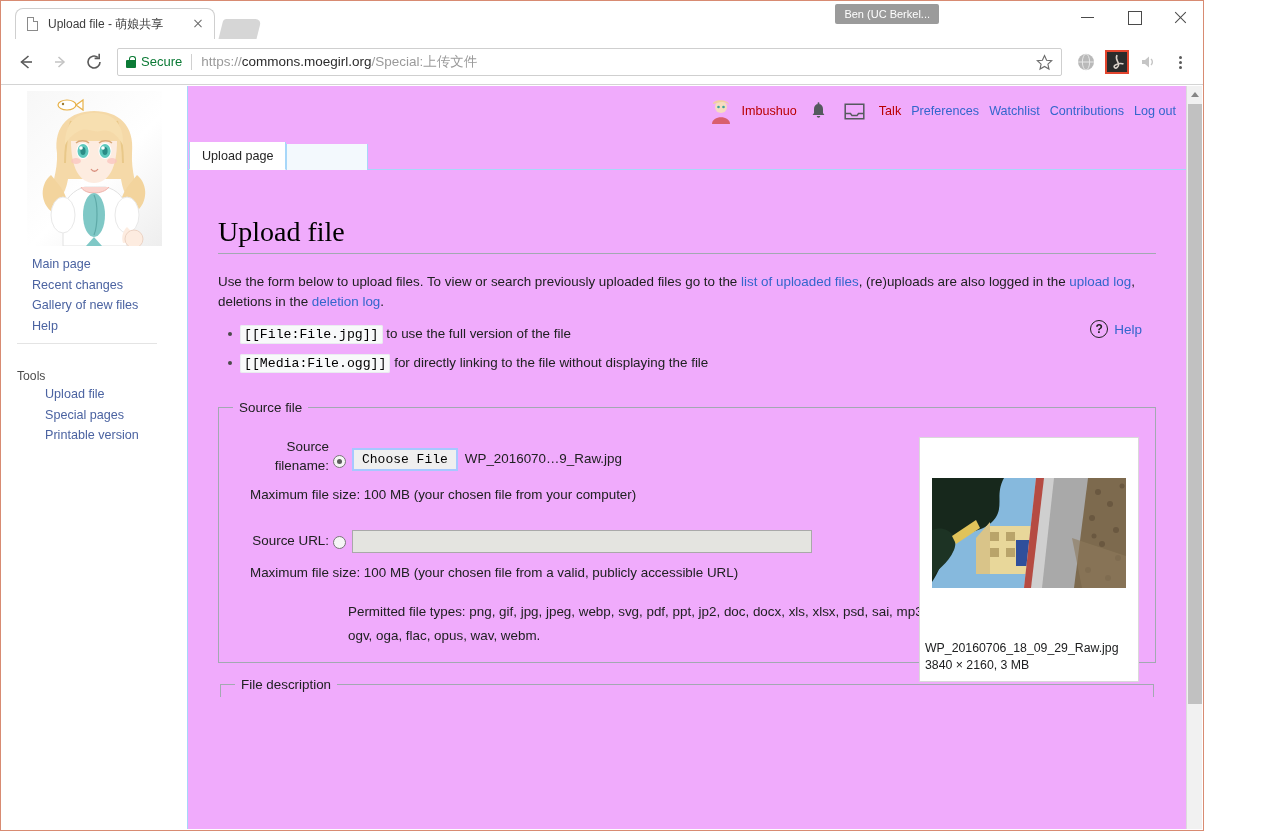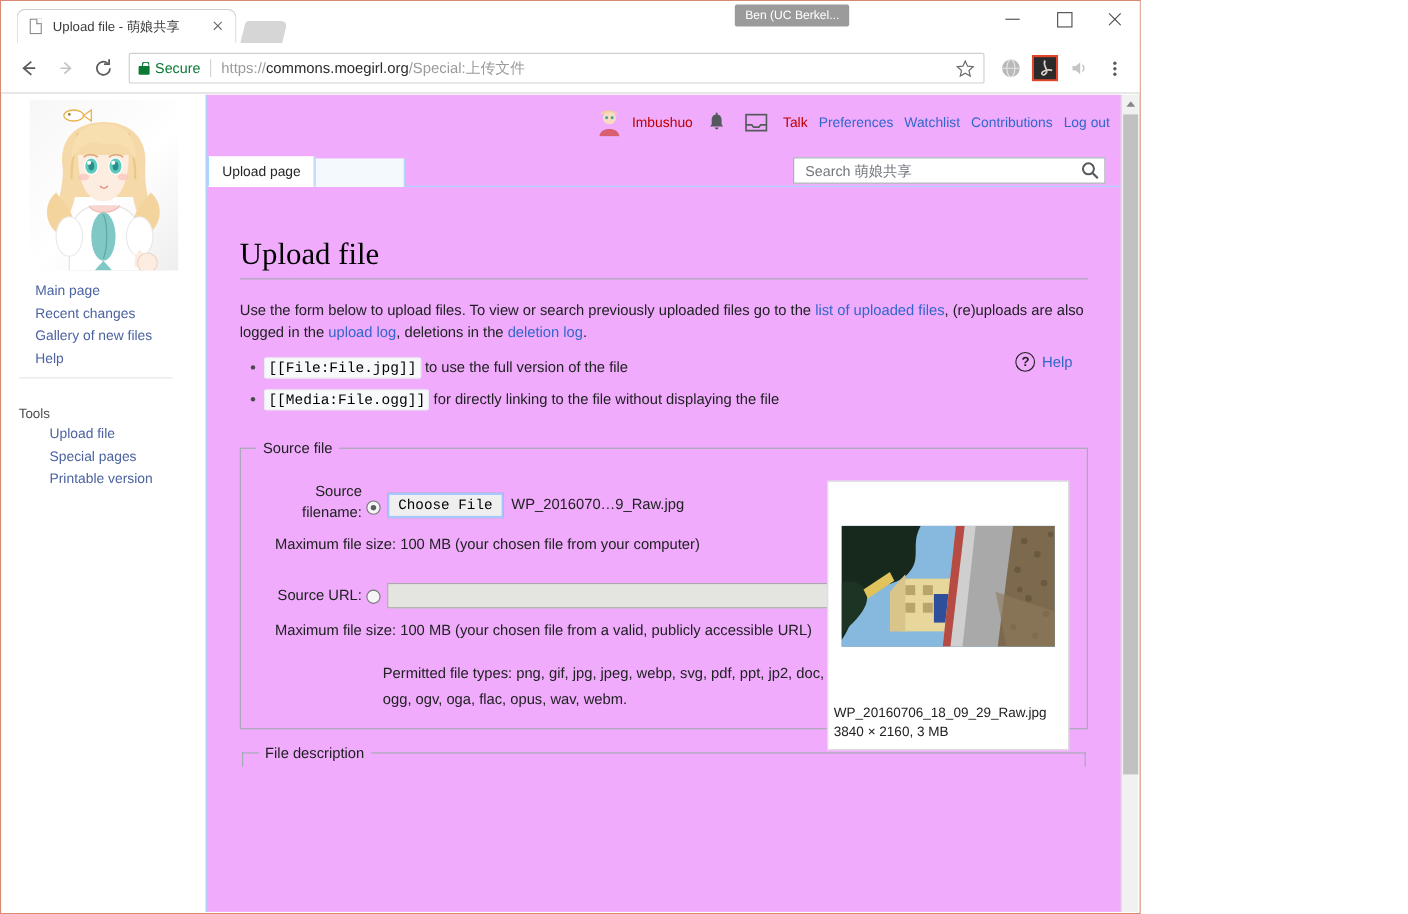--- a/index.html
+++ b/index.html
@@ -6,21 +6,21 @@
   html, body {
     margin: 0; padding: 0;
     width: 1280px; height: 831px;
     overflow: hidden;
     background: #ffffff;
     font-family: "Liberation Sans", sans-serif;
   }
 
   
   #browser {
-    width: 1037px; height: 831px;
+    width: 1204px; height: 831px;
     position: relative;
     border: 1px solid #d88b72;
     background: #ffffff;
   }
   .chrome-top {
     height: 38px;
     background: #ffffff;
     position: relative;
   }
   .tabstrip {
@@ -685,29 +685,20 @@
           <a class="ub-link">Contributions</a>
           <a class="ub-link">Log out</a>
         </div>
 
         <div class="tabs-row">
           <div class="tabs-underline"></div>
           <div class="ns-tab-inactive"></div>
           <div class="ns-tab">Upload page</div>
         </div>
 
-        <div class="searchbox">
-          <input type="text" placeholder="Search 萌娘共享" style="">
-          <span class="search-go">
-            <svg width="18" height="18" viewBox="0 0 18 18">
-              <circle cx="7.5" cy="7.5" r="5" fill="none" stroke="#54595d" stroke-width="1.8"></circle>
-              <line x1="11.2" y1="11.2" x2="16" y2="16" stroke="#54595d" stroke-width="2"></line>
-            </svg>
-          </span>
-        </div>
 
         <div class="body-area">
 
           <div class="help-link">
             <span class="help-q">?</span>
             <span>Help</span>
           </div>
 
           <h1 class="page-title">Upload file</h1>
 

